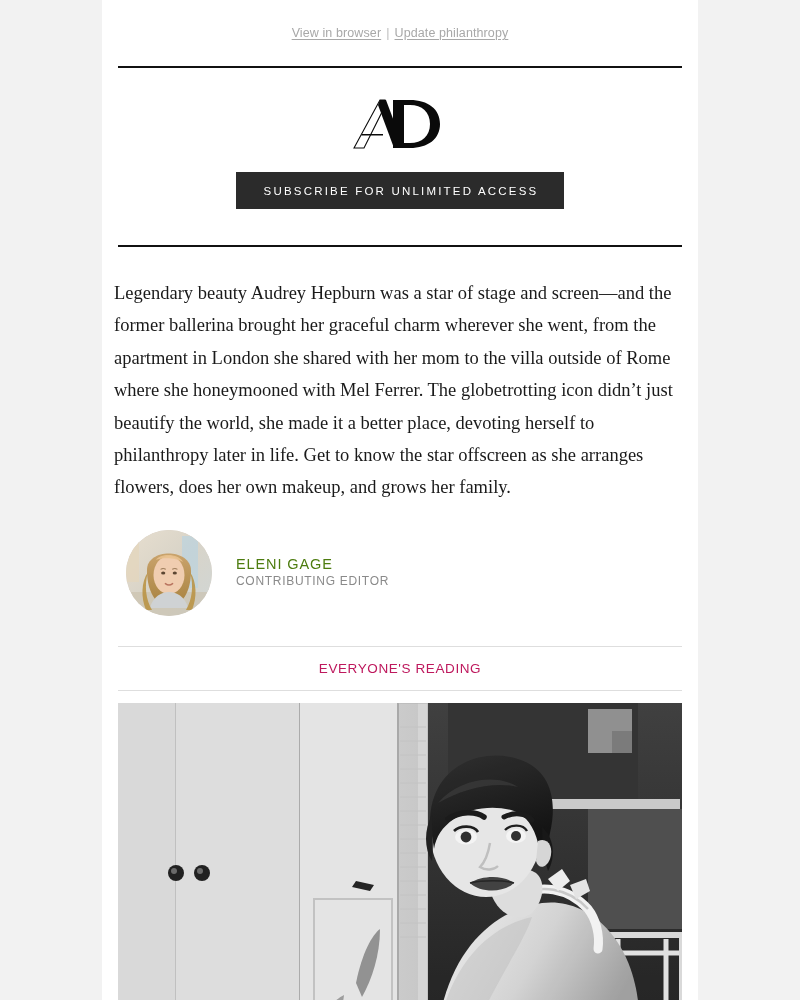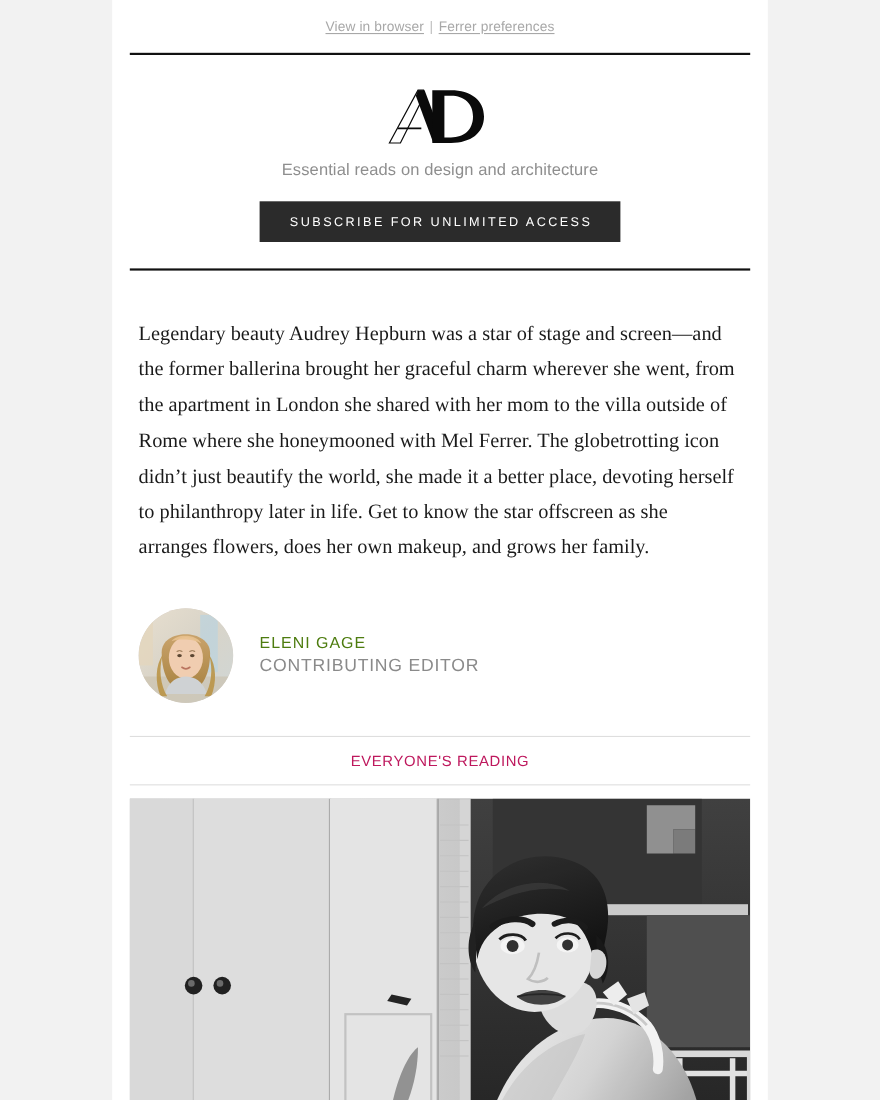--- a/index.html
+++ b/index.html
@@ -24,21 +24,21 @@
   }
 
   .email-body {
     width: 596px;
     background: #ffffff;
     position: relative;
   }
 
   
   .preheader {
-    height: 48px;
+    height: 66px;
     display: flex;
     align-items: center;
     justify-content: center;
     font-size: 12.5px;
     color: #a8a8a8;
     letter-spacing: 0.1px;
   }
   .preheader a {
     color: #a8a8a8;
     text-decoration: underline;
@@ -77,42 +77,42 @@
 
   .tagline {
     margin-top: 12px;
     font-size: 15px;
     color: #8e8e8e;
     letter-spacing: 0.1px;
   }
 
   .cta-wrap {
     margin-top: 20px;
-    padding-bottom: 24px;
+    padding-bottom: 36px;
     text-align: center;
   }
   .cta-button {
     display: inline-block;
     background: #2b2b2b;
     color: #ffffff;
     font-size: 11.5px;
     letter-spacing: 2.2px;
     padding: 13px 26px 12px 28px;
     text-decoration: none;
     border: none;
     cursor: pointer;
     font-family: "Liberation Sans", sans-serif;
   }
 
   
   .intro {
     padding: 30px 12px 0 12px;
   }
   .intro p {
-    margin: 12px;
+    margin: 0;
     font-family: "Liberation Serif", serif;
     font-size: 18.5px;
     line-height: 32.4px;
     color: #1a1a1a;
     text-align: left;
   }
 
   
   .byline {
     display: flex;
@@ -132,21 +132,21 @@
   .byline-text {
     padding-left: 24px;
     line-height: 1.32;
   }
   .byline-name {
     font-size: 14.5px;
     letter-spacing: 0.9px;
     color: #4d7c0f;
   }
   .byline-role {
-    font-size: 16px;
+    font-size: 12px;
     letter-spacing: 0.7px;
     color: #8a8a8a;
   }
 
   
   .section-head {
     height: 43px;
     display: flex;
     align-items: center;
     justify-content: center;
@@ -168,39 +168,38 @@
 </style>
 </head>
 <body>
 
 <div class="email-shell">
   <div class="email-body">
 
     <div class="preheader">
       <a href="#">View in browser</a>
       <span class="sep">|</span>
-      <a href="#">Ferrer preferences</a>
+      <a href="#">Update philanthropy</a>
     </div>
 
     <div class="rule-dark"></div>
 
     <div class="masthead">
       <div class="logo">
         <svg width="96" height="56" viewBox="0 0 96 56" aria-hidden="true">
           <g fill="#0a0a0a">
             <path d="M2 52 L28 4 L33 4 L33 10 L12 52 Z" fill="none" stroke="#0a0a0a" stroke-width="1.1"></path>
             <path d="M10 38 L31 38 L31 39.4 L9.3 39.4 Z"></path>
             <path d="M28 4 L34 4 L52 52 L42 52 L26 9 Z"></path>
             <path d="M41 4 L58 4 C76 4 88 13 88 28 C88 43 76 52 58 52 L41 52 Z
                      M52 9 L52 47 L58 47 C70 47 78 40 78 28 C78 16 70 9 58 9 Z"></path>
           </g>
         </svg>
       </div>
 
-      <div class="tagline">Essential reads on design and architecture</div>
 
       <div class="cta-wrap">
         <a class="cta-button" href="#">SUBSCRIBE FOR UNLIMITED ACCESS</a>
       </div>
     </div>
 
     <div class="rule-dark"></div>
 
     <div class="intro">
       <p>Legendary beauty Audrey Hepburn was a star of stage and screen—and the former ballerina brought her graceful charm wherever she went, from the apartment in London she shared with her mom to the villa outside of Rome where she honeymooned with Mel Ferrer. The globetrotting icon didn’t just beautify the world, she made it a better place, devoting herself to philanthropy later in life. Get to know the star offscreen as she arranges flowers, does her own makeup, and grows her family.</p>

